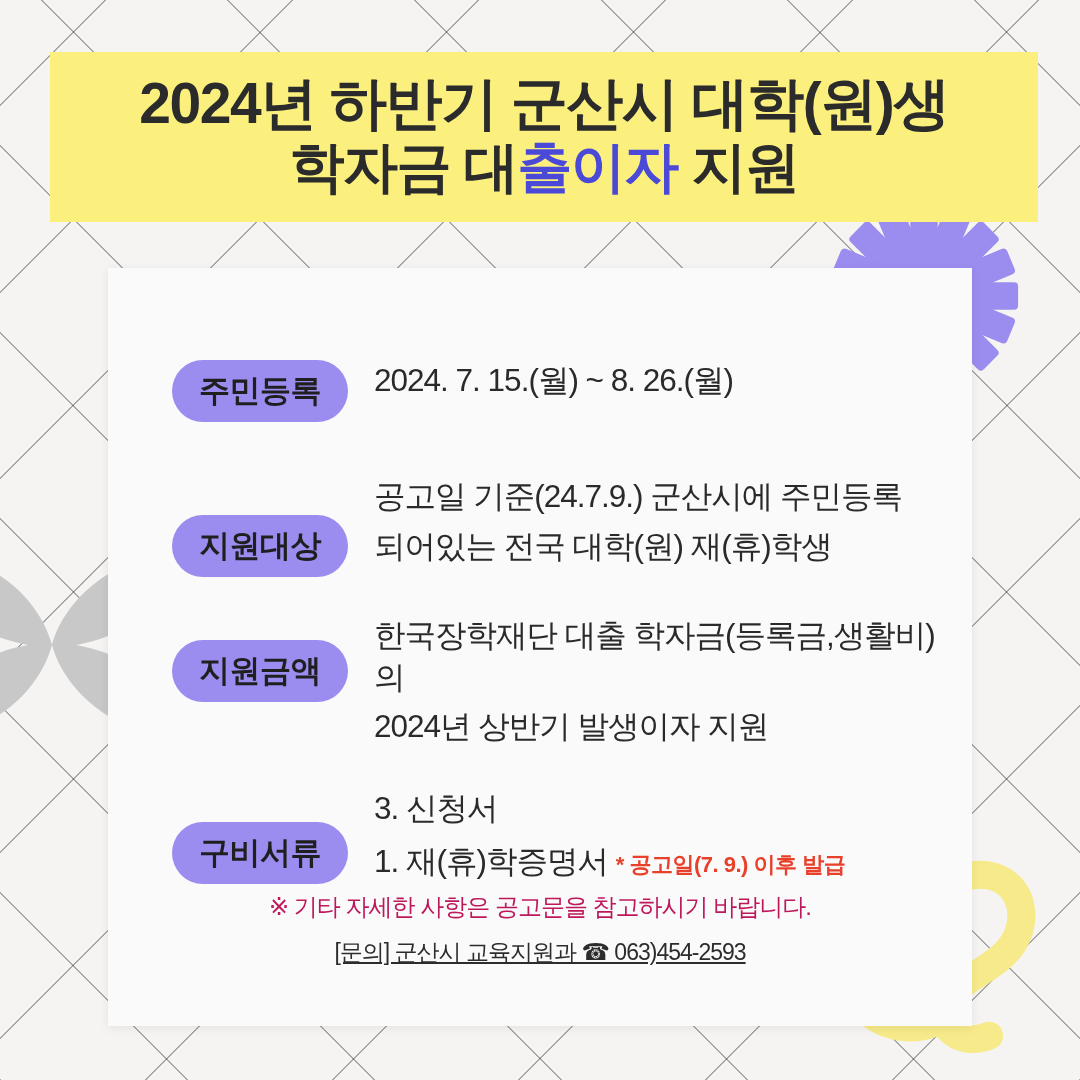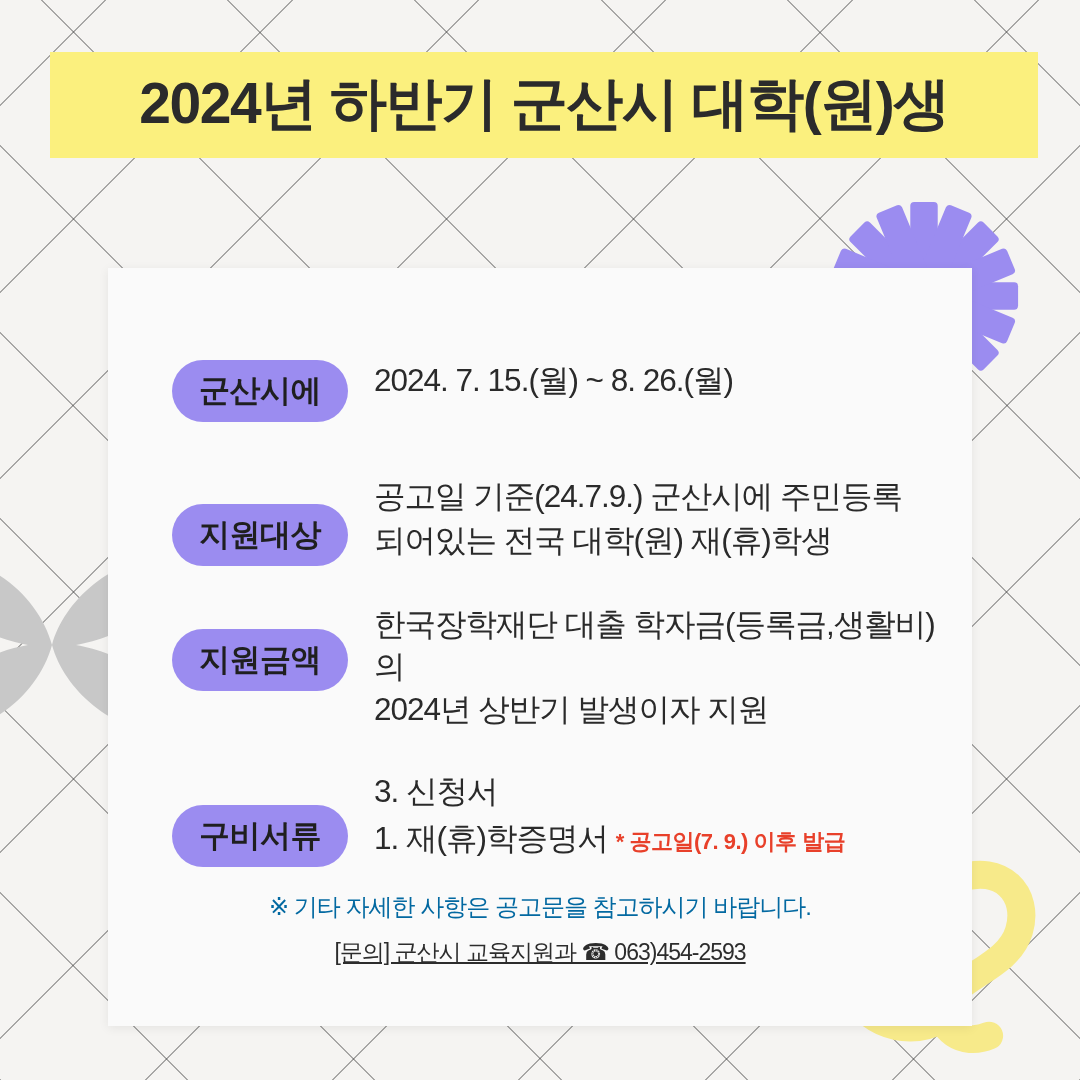--- a/index.html
+++ b/index.html
@@ -132,46 +132,46 @@
     flex: 1 1 auto;
     padding-left: 26px;
     padding-top: 2px;
   }
   .row-body .txt {
     font-size: 31.5px;
     line-height: 1.32;
     color: #2a2a2a;
     letter-spacing: -1px;
   }
-  .row-body .txt + .txt { margin-top: 2px; }
+  .row-body .txt + .txt { margin-top: 8px; }
 
   .row.r-period .pill { margin-top: 2px; }
   .row.r-period { margin-bottom: 52px; }
-  .row.r-target .pill { margin-top: 30px; }
+  .row.r-target .pill { margin-top: 41px; }
   .row.r-amount .pill { margin-top: 27px; }
   .row.r-docs .pill { margin-top: 38px; }
   .row.r-docs .txt { line-height: 1.45; }
 
   .note-red {
     color: #e8402a;
     font-size: 22px;
     font-weight: bold;
     letter-spacing: -0.5px;
   }
 
   .footer {
     position: absolute;
     left: 0;
     right: 0;
     bottom: 58px;
     text-align: center;
   }
   .footer .f1 {
     font-size: 24px;
-    color: #0369a1;
+    color: #be185d;
     letter-spacing: -1px;
     margin-bottom: 14px;
   }
   .footer .f2 {
     font-size: 23px;
     color: #2c2c2c;
     letter-spacing: -1px;
     text-decoration: underline;
   }
 </style>
@@ -209,28 +209,29 @@
     <svg viewBox="0 0 120 115" width="230" height="215" aria-hidden="true">
       <g fill="none" stroke="currentColor" stroke-width="15" stroke-linecap="round">
         <path d="M14 26 C14 6 46 4 52 22 C58 42 26 54 20 72 C14 92 46 104 62 94"></path>
         <path d="M74 18 C96 10 112 26 106 46 C100 66 72 70 66 86 C62 98 76 108 90 102"></path>
       </g>
     </svg>
   </div>
 
   <div class="title-band">
     <div class="title-line">2024년 하반기 군산시 대학(원)생</div>
+    <div class="title-line second"><span>학자금 대</span><span class="accent">출이자</span><span> 지원</span></div>
   </div>
 
   <div class="card">
 
     <div class="rows">
 
       <div class="row r-period">
-        <div class="pill">군산시에</div>
+        <div class="pill">주민등록</div>
         <div class="row-body">
           <div class="txt">2024. 7. 15.(월) ~ 8. 26.(월)</div>
         </div>
       </div>
 
       <div class="row r-target">
         <div class="pill">지원대상</div>
         <div class="row-body">
           <div class="txt">공고일 기준(24.7.9.)  군산시에 주민등록</div>
           <div class="txt">되어있는 전국 대학(원) 재(휴)학생</div>

